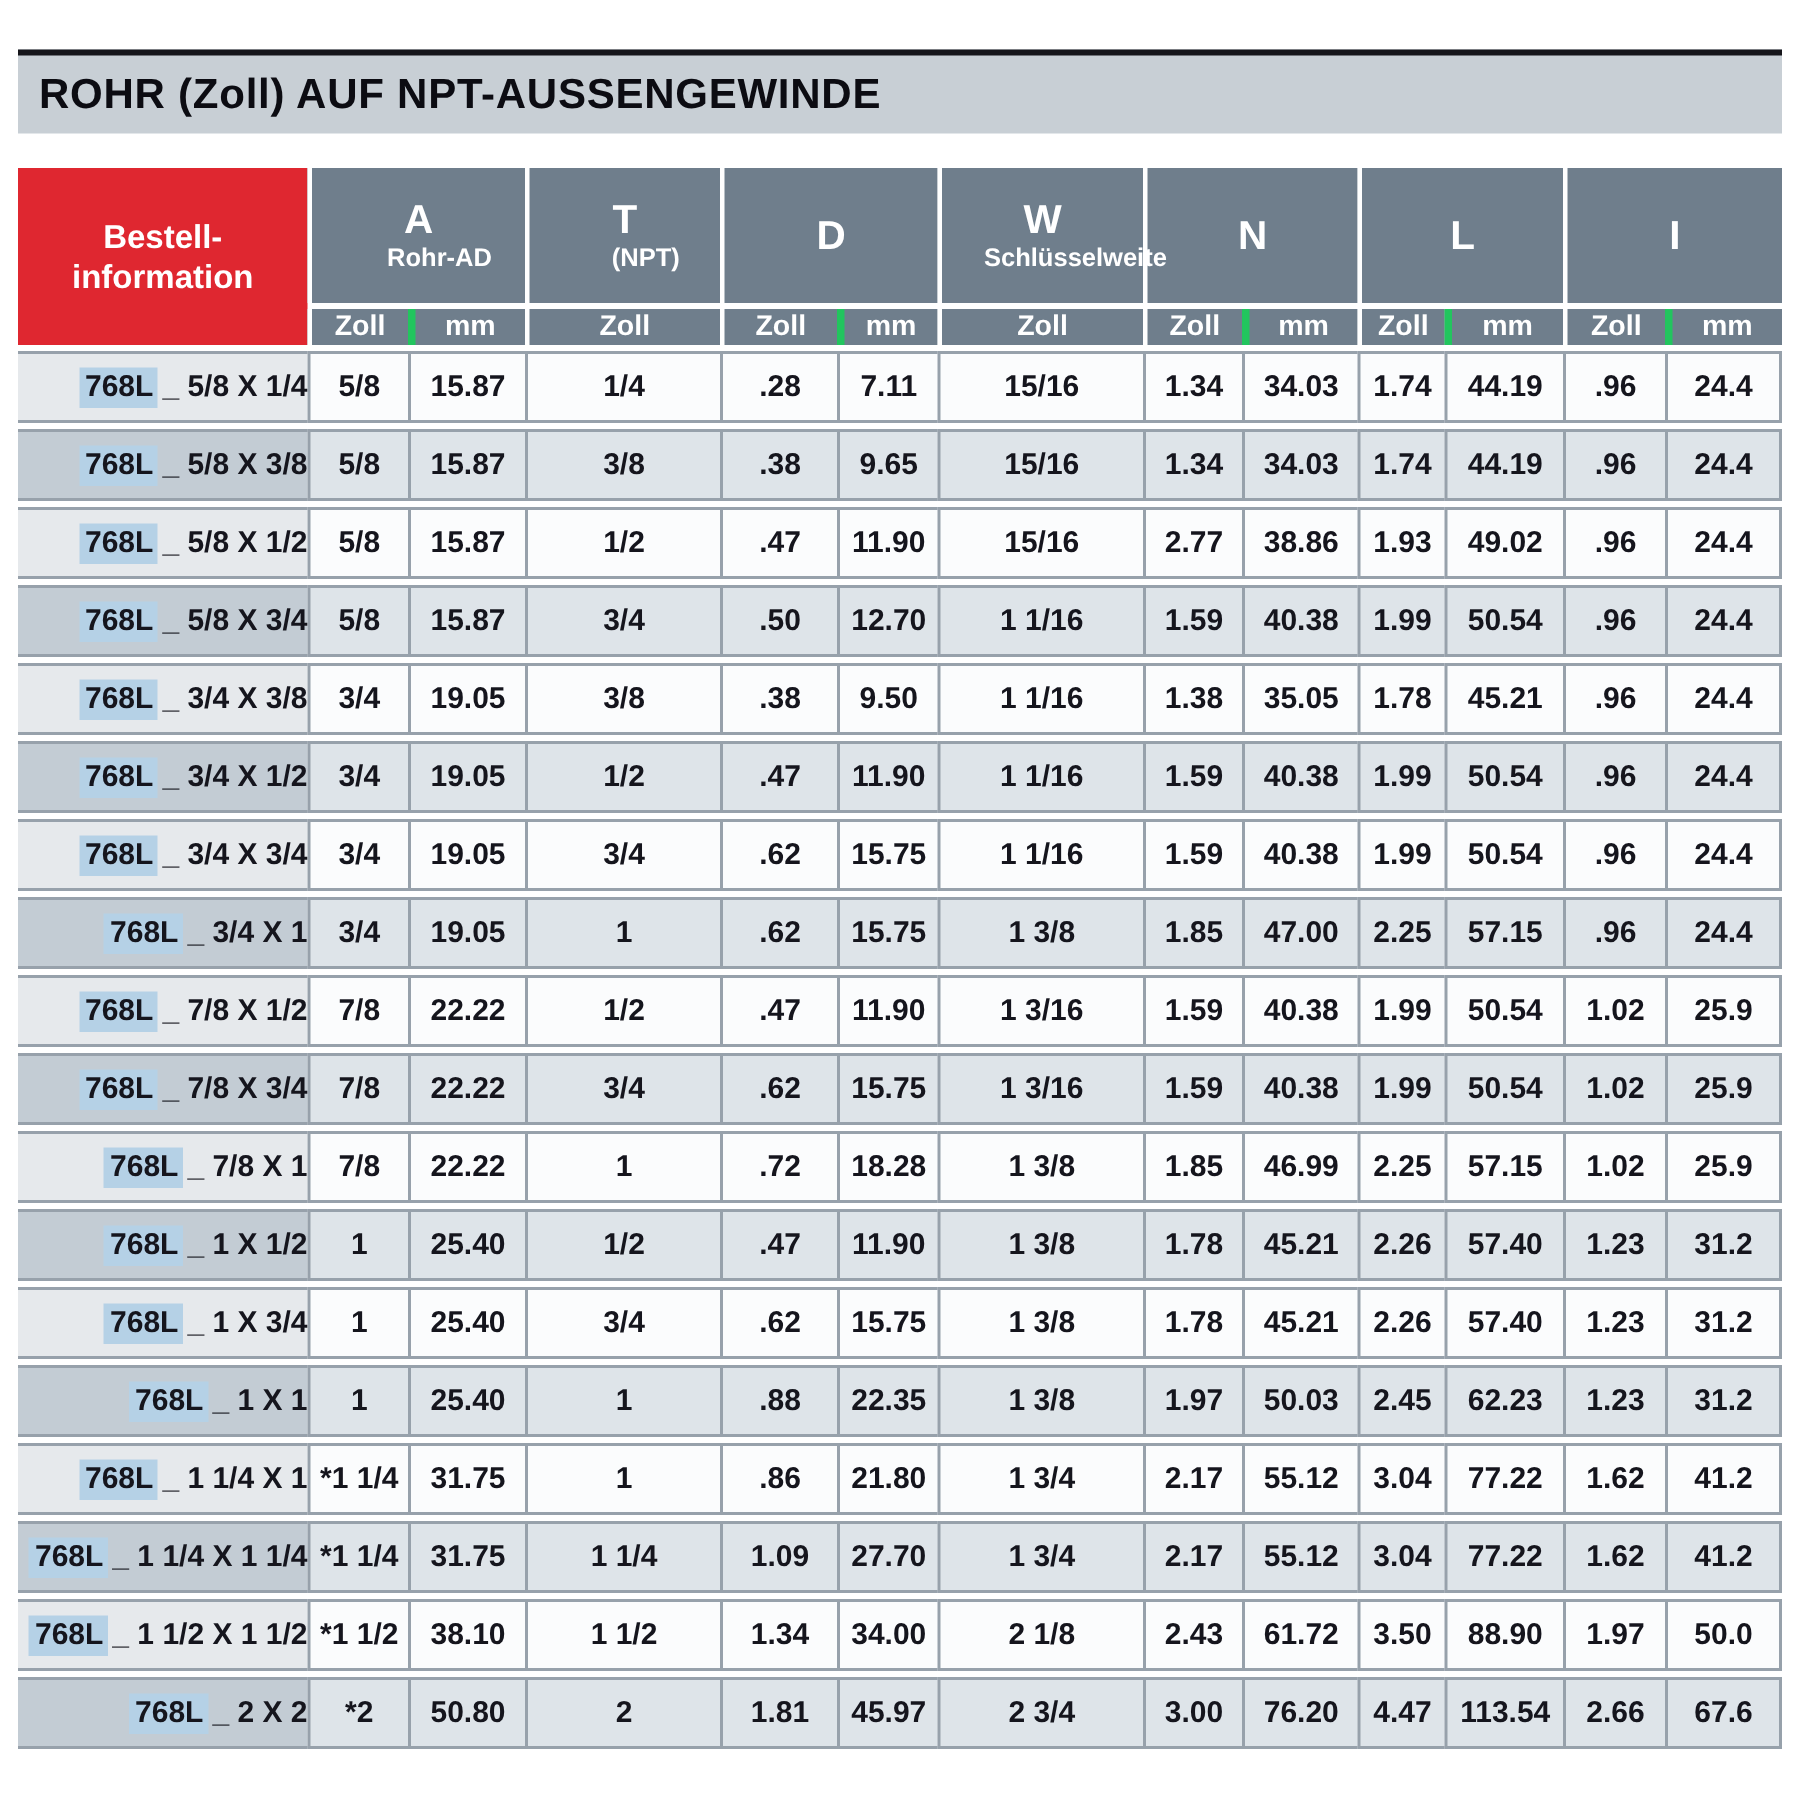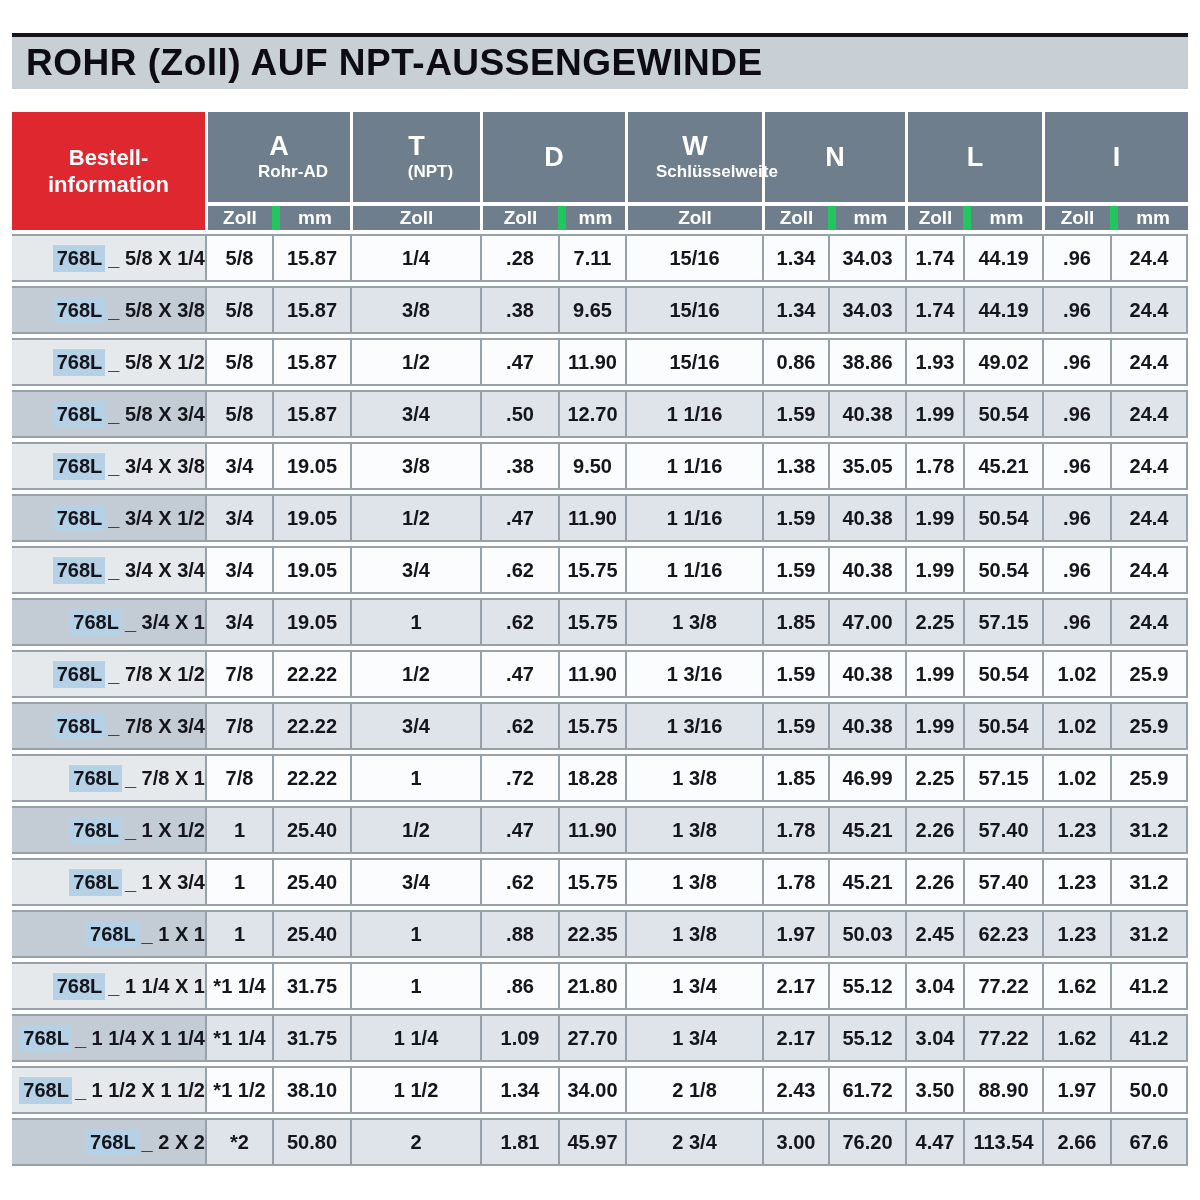--- a/index.html
+++ b/index.html
@@ -31,21 +31,21 @@
     position: absolute;
     left: 12px; top: 33px;
     width: 1176px; height: 56px;
     background: var(--titlebg);
     border-top: 4px solid #15151a;
     display: flex;
     align-items: center;
     padding-left: 14px;
   }
   .title-bar h1 {
-    font-size: 37px;
+    font-size: 28px;
     font-weight: bold;
     letter-spacing: 0.5px;
     color: #0c0c12;
   }
   table.spec {
     position: absolute;
     left: 12px; top: 108px;
     width: 1176px;
     table-layout: fixed;
     border-collapse: separate;
@@ -58,21 +58,21 @@
     text-align: center;
     font-size: 22px;
     line-height: 1.25;
   }
   tr.group-row th { height: 90px; text-align: center; }
   tr.group-row th.grp { border-left: 3px solid #ffffff; }
   .grp .big { display: block; font-size: 27px; line-height: 1.05; }
   .grp .small { display: block; font-size: 17px; font-weight: bold; margin-top: 2px; padding-left: 28px; }
   tr.unit-row th { height: 24px; font-size: 19px; text-align: center; }
   tr.unit-row th.gs { border-left: 3px solid #ffffff; }
-  tr.unit-row th.mm { border-left: 8px solid #22c55e; }
+  tr.unit-row th.mm { border-left: 5px solid #22c55e; }
   tbody td {
     height: 48px;
     border-top: 2px solid var(--line);
     border-bottom: 2px solid var(--line);
     font-size: 20px;
     font-weight: bold;
     vertical-align: middle;
   }
   tbody td.val { text-align: center; border-left: 2px solid var(--line); }
   tbody td.val:last-child { border-right: 2px solid var(--line); }
@@ -191,21 +191,21 @@
           <td class="val">24.4</td>
         </tr>
         <tr class="row-light">
           <td class="rowlabel"><span class="code-hl">768L</span><span>_ 5/8 X 1/2</span></td>
           <td class="val">5/8</td>
           <td class="val">15.87</td>
           <td class="val">1/2</td>
           <td class="val">.47</td>
           <td class="val">11.90</td>
           <td class="val">15/16</td>
-          <td class="val">0.86</td>
+          <td class="val">2.77</td>
           <td class="val">38.86</td>
           <td class="val">1.93</td>
           <td class="val">49.02</td>
           <td class="val">.96</td>
           <td class="val">24.4</td>
         </tr>
         <tr class="row-dark">
           <td class="rowlabel"><span class="code-hl">768L</span><span>_ 5/8 X 3/4</span></td>
           <td class="val">5/8</td>
           <td class="val">15.87</td>

